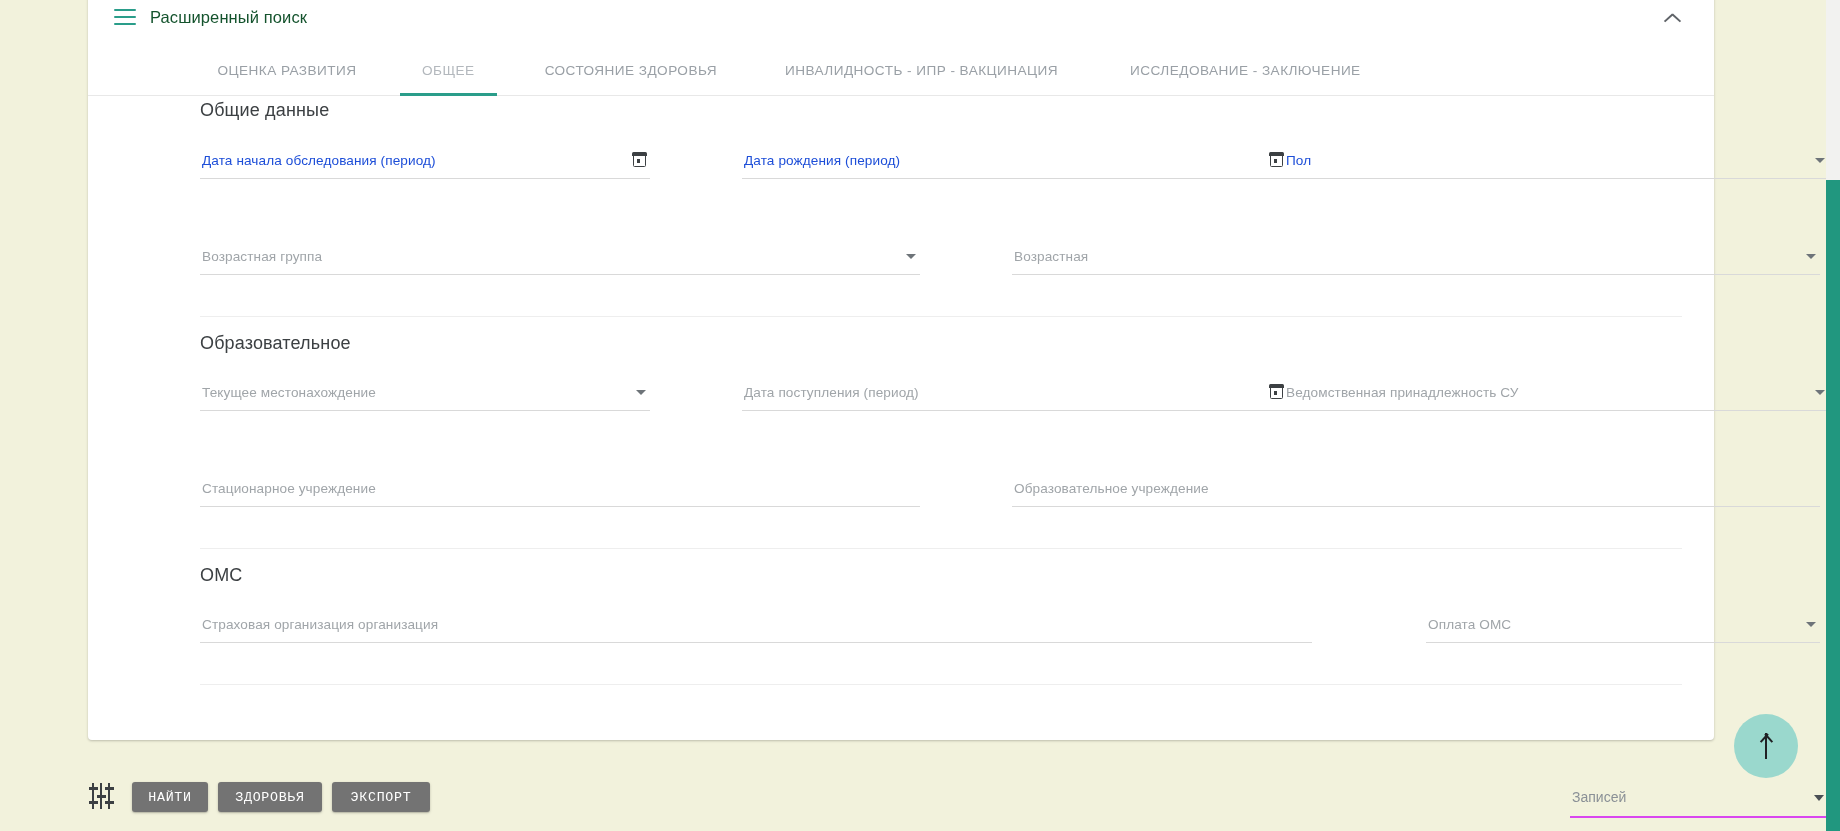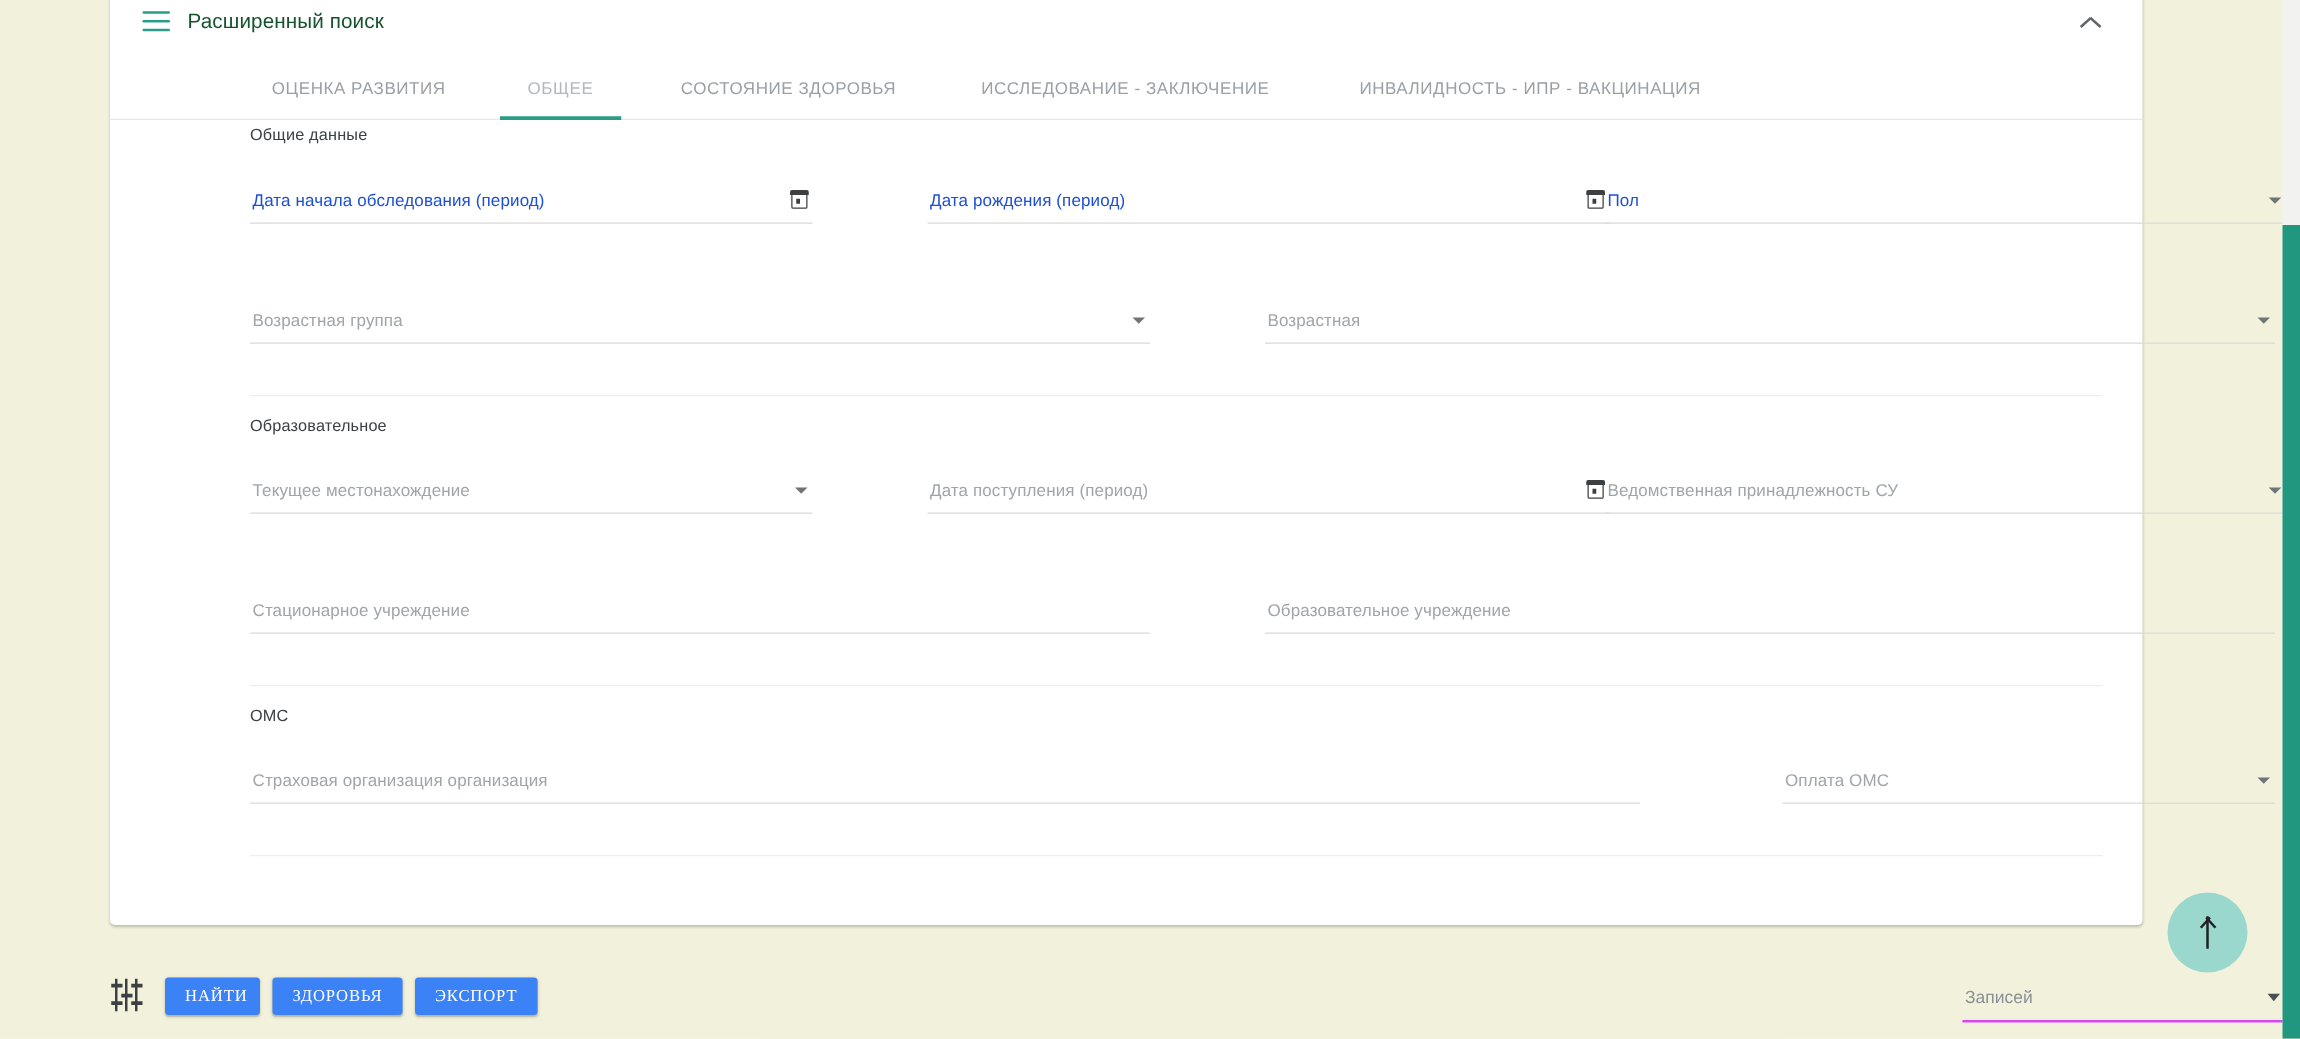--- a/index.html
+++ b/index.html
@@ -131,21 +131,21 @@
   .form-body {
     position: absolute;
     left: 0;
     top: 110px;
     right: 0;
     bottom: 0;
     padding: 0 26px;
   }
 
   .section-title {
-    font-size: 13px;
+    font-size: 18px;
     color: #3c4043;
     font-weight: 400;
     margin-left: 86px;
     letter-spacing: 0.15px;
   }
 
   .group { position: relative; }
 
   
   .group-divider {
@@ -229,26 +229,26 @@
   .filter-icon i {
     position: absolute;
     display: block;
     background: #3c4043;
   }
 
   .btn {
     position: absolute;
     top: 20px;
     height: 30px;
-    background: #3b82f6;
+    background: #737373;
     color: #ffffff;
     border: none;
     border-radius: 3px;
     font-size: 13.3px;
-    font-family: Liberation Serif, serif;
+    font-family: Liberation Mono, monospace;
     letter-spacing: 0.7px;
     cursor: pointer;
     box-shadow: 0 1px 3px rgba(0,0,0,0.18), 0 1px 1px rgba(0,0,0,0.12);
     padding: 0 16px;
     white-space: nowrap;
   }
   #btn-find   { left: 44px;  width: 76px; }
   #btn-clear  { left: 130px; width: 104px; }
   #btn-export { left: 244px; width: 98px; }
 
@@ -341,22 +341,22 @@
         <span></span>
     </div>
     <div class="panel-title">Расширенный поиск</div>
     <div class="collapse-chevron"></div>
   </div>
 
   <div class="tabs">
     <div class="tab">ОЦЕНКА РАЗВИТИЯ</div>
     <div class="tab active">ОБЩЕЕ</div>
     <div class="tab">СОСТОЯНИЕ ЗДОРОВЬЯ</div>
+    <div class="tab">ИНВАЛИДНОСТЬ - ИПР - ВАКЦИНАЦИЯ</div>
     <div class="tab">ИССЛЕДОВАНИЕ - ЗАКЛЮЧЕНИЕ</div>
-    <div class="tab">ИНВАЛИДНОСТЬ - ИПР - ВАКЦИНАЦИЯ</div>
   </div>
 
   <div class="form-body">
 
     <div class="group">
       <div class="section-title" style="position:absolute; top:4px;">Общие данные</div>
 
       <div class="field" style="left:86px; top:37px; width:450px;">
         <div class="field-label">Дата начала обследования (период)</div>
         <div class="cal-icon"></div>

